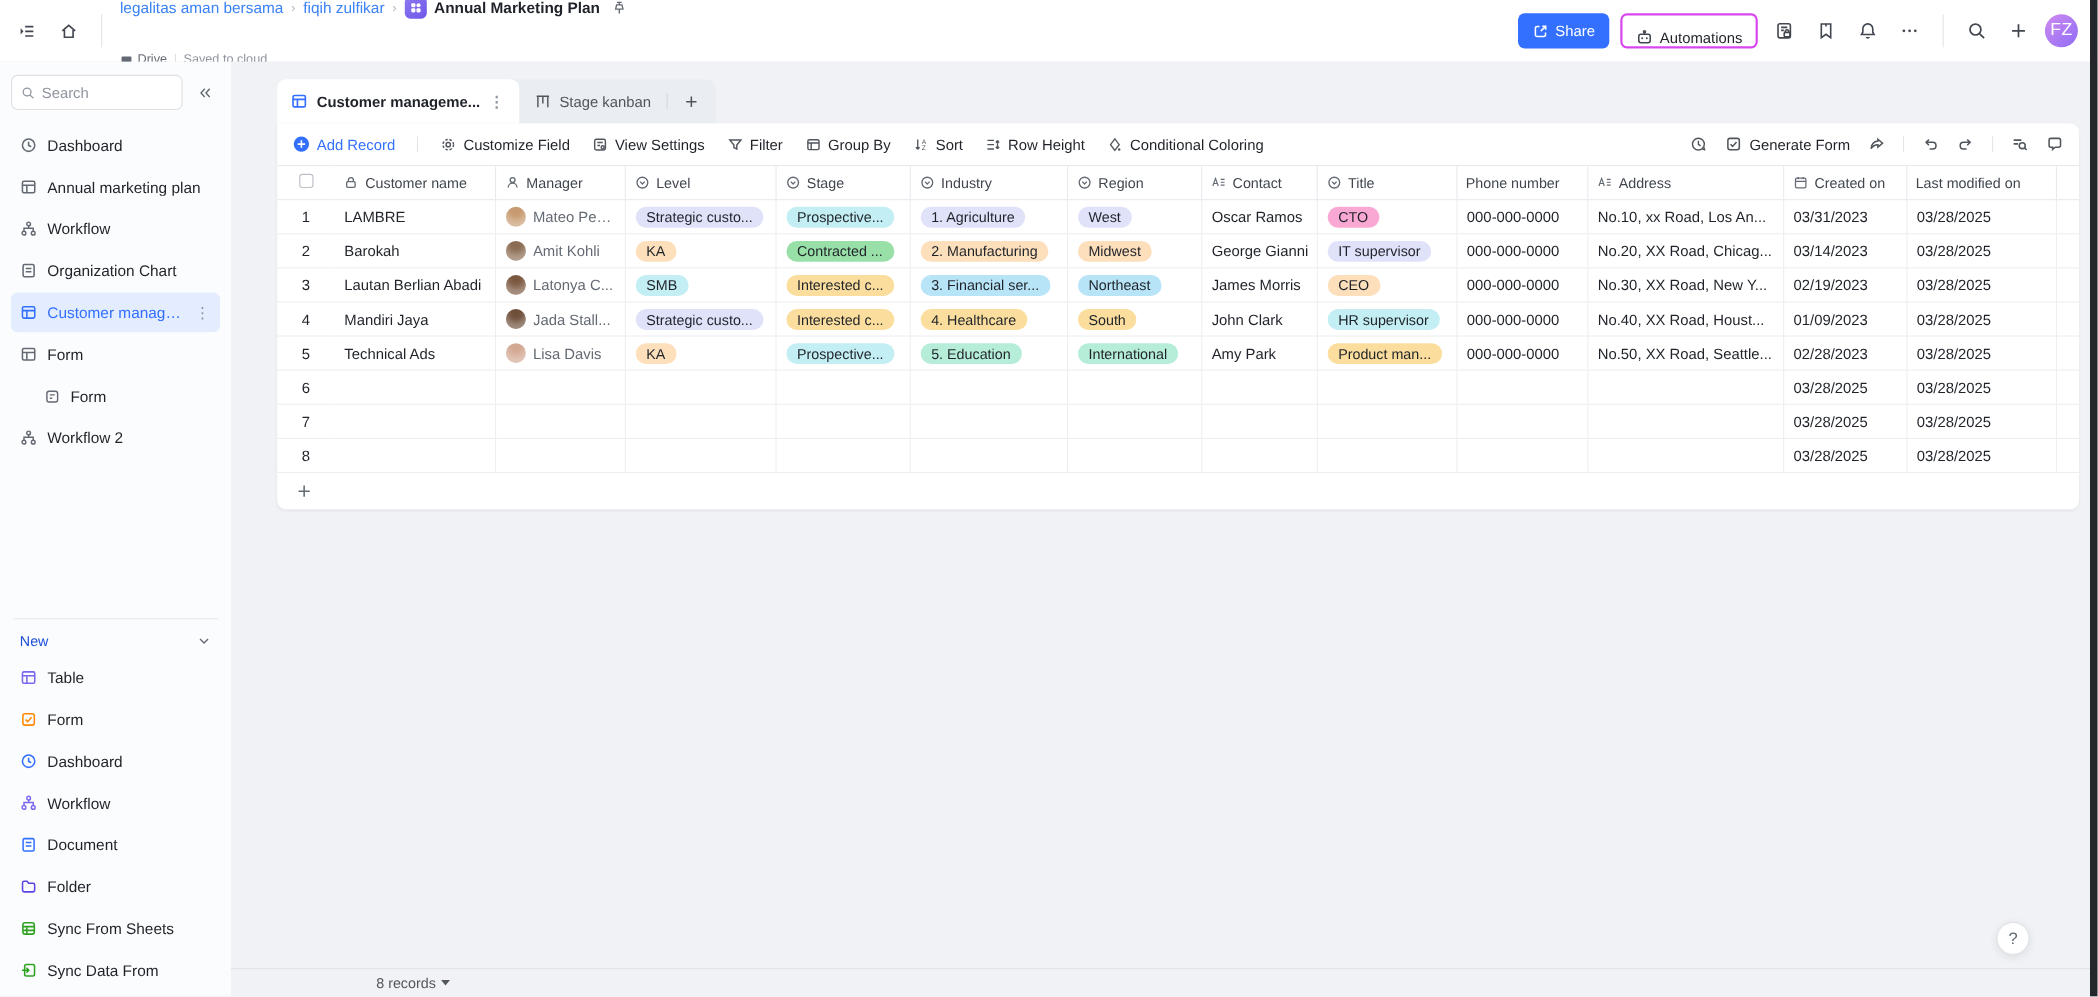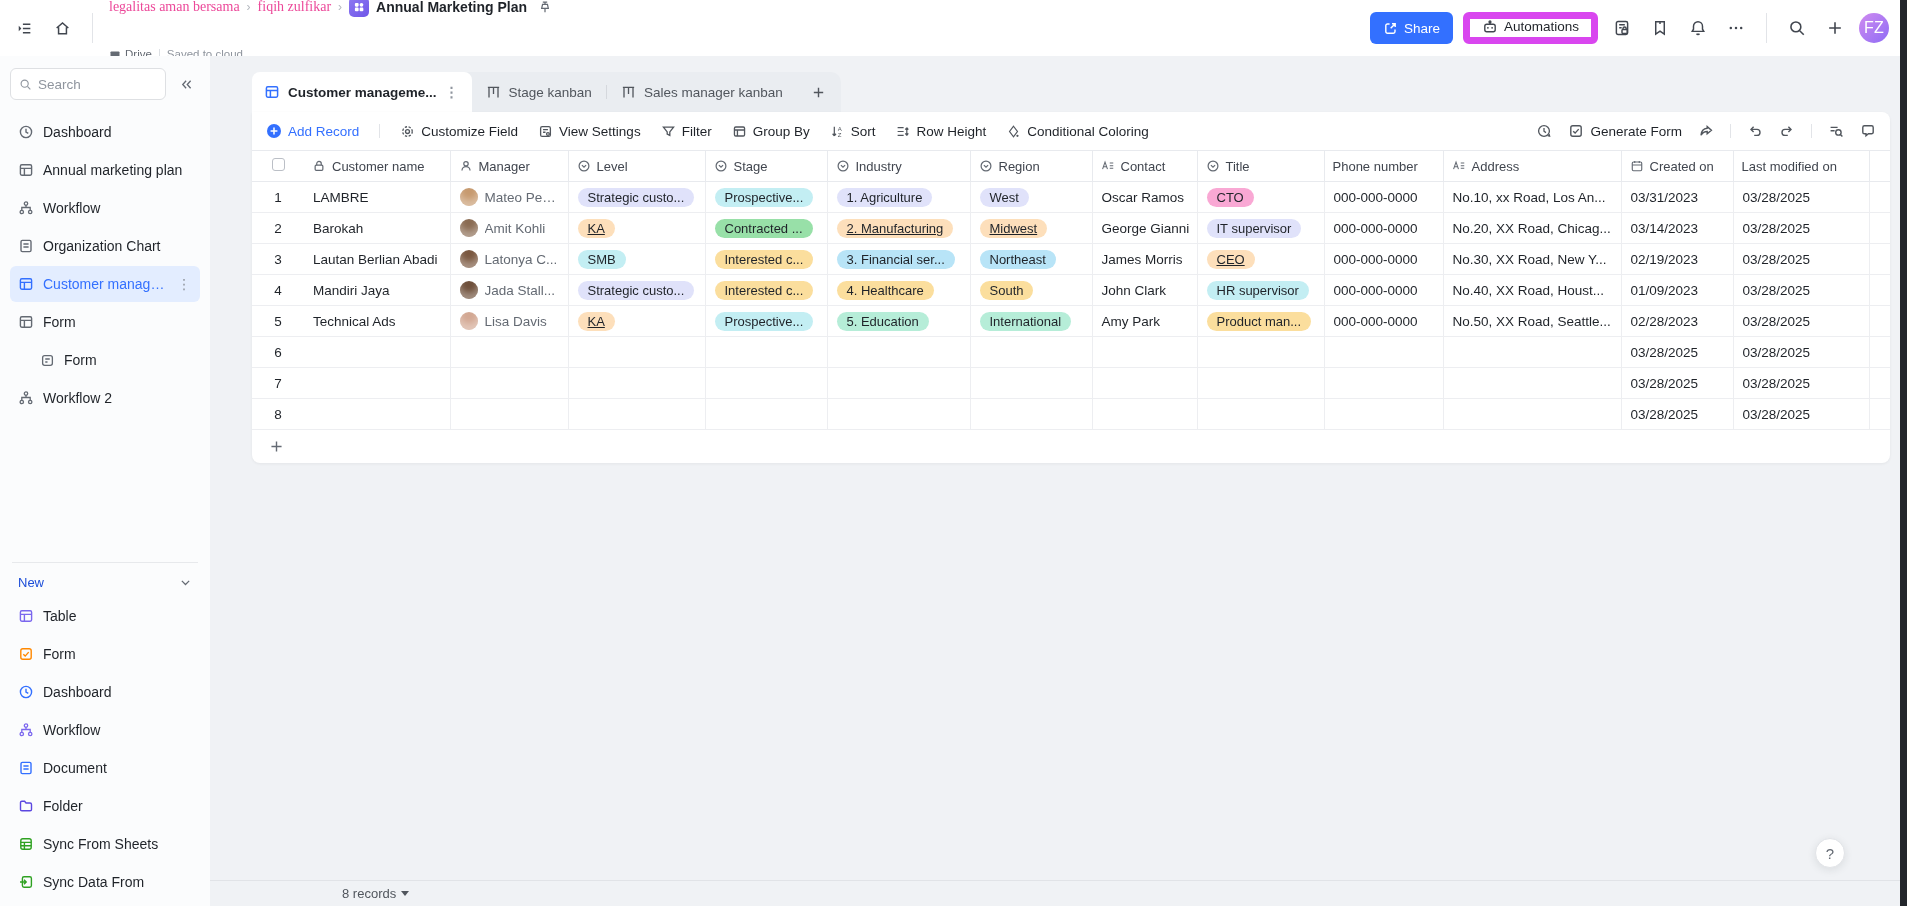--- a/index.html
+++ b/index.html
@@ -8,30 +8,30 @@
   svg { display:block; }
   .app { display:flex; flex-direction:column; height:100%; position:relative; }
 
   
   .topbar { height:56px; background:#fff; display:flex; align-items:center; justify-content:space-between; padding:0 18px 0 10px; flex:0 0 auto; }
   .tb-left { display:flex; align-items:center; gap:10px; }
   .icon-btn { width:28px; height:28px; display:flex; align-items:center; justify-content:center; border-radius:6px; color:#41464F; cursor:pointer; background:none; border:none; }
   .v-div { width:1px; height:30px; background:#E2E4E8; margin:0 6px; }
   .crumbs { display:flex; flex-direction:column; justify-content:center; gap:2px; }
   .crumb-line1 { display:flex; align-items:center; gap:7px; font-size:14px; }
-  .crumb { color:#ec4899; cursor:pointer;font-family:Liberation Serif, serif; }
+  .crumb { color:#3b82f6; cursor:pointer; }
   .crumb-sep { color:#B4B8BF; font-size:12px; }
   .app-badge { width:20px; height:20px; border-radius:5px; background:linear-gradient(140deg,#8E79F2,#6F56E8); display:flex; align-items:center; justify-content:center; }
   .doc-title { color:#1F2329; font-weight:700; }
   .crumb-line2 { display:flex; align-items:center; gap:7px; font-size:11.5px; color:#8F959E;margin-top:28px; }
   .drive-chip { display:flex; align-items:center; gap:4px; color:#646A73; }
   .sub-div { width:1px; height:11px; background:#DDE0E4; }
   .tb-right { display:flex; align-items:center; gap:10px; }
   .btn-primary { display:flex; align-items:center; gap:6px; background:#3370FF; color:#fff; border:none; border-radius:6px; height:32px; padding:0 13px; font-size:13.5px; font-family:inherit; cursor:pointer; }
-  .btn-outline { display:flex; align-items:flex-start; gap:6px; background:#fff; color:#1F2329; border:7px solid #d946ef; border-radius:6px; height:32px; padding:0 12px; font-size:13.5px; font-family:inherit; cursor:pointer; }
+  .btn-outline { display:flex; align-items:flex-end; gap:6px; background:#fff; color:#1F2329; border:2px solid #d946ef; border-radius:6px; height:32px; padding:0 12px; font-size:13.5px; font-family:inherit; cursor:pointer; }
   .avatar-fz { width:30px; height:30px; border-radius:50%; background:linear-gradient(135deg,#D08BF0,#8E6CF5); color:#fff; font-size:16px; display:flex; align-items:center; justify-content:center; cursor:pointer; letter-spacing:.3px; }
 
   
   .bodyrow { flex:1; display:flex; min-height:0; }
   .sidebar { width:210px; flex:0 0 auto; background:#FBFCFD; display:flex; flex-direction:column; padding:12px 10px 6px 10px; }
   .search-row { display:flex; align-items:center; gap:6px; }
   .search-box { flex:1; height:32px; border:1px solid #DEE0E3; background:#fff; border-radius:6px; display:flex; align-items:center; gap:6px; padding:0 8px; }
   .search-box input { border:none; outline:none; width:100%; font-size:13.5px; font-family:inherit; color:#1F2329; background:transparent; }
   .search-box input::placeholder { color:#8F959E; }
   .nav { margin-top:14px; display:flex; flex-direction:column; gap:2px; }
@@ -69,21 +69,21 @@
   .grid td { height:31px; font-size:13.5px; color:#1F2329; padding:0 9px; border-bottom:1px solid #EDEEF1; border-right:1px solid #EDEEF1; white-space:nowrap; overflow:hidden; }
   .grid th:first-child, .grid td:first-child { border-right:none; text-align:center; padding:0 4px; }
   .grid th:last-child, .grid td:last-child { border-right:none; }
   .grid .th-inner { display:flex; align-items:center; gap:6px; }
   .grid .th-ic { color:#646A73; flex:0 0 auto; }
   .rn { color:#737780; font-size:13px; }
   .checkbox { display:inline-block; width:13px; height:13px; border:1.5px solid #BBBFC6; border-radius:3px; background:#fff; }
   .chip { display:inline-block; max-width:100%; padding:2px 10px; border-radius:11px; font-size:13px; color:#1F2329; overflow:hidden; text-overflow:ellipsis; vertical-align:middle; }
   .chip:empty { display:none; }
   .chip[data-color="purple"] { background:#E0E2FA; }
-  .chip[data-color="orange"] { background:#FDDFBB;text-decoration:underline; }
+  .chip[data-color="orange"] { background:#FDDFBB; }
   .chip[data-color="cyan"]   { background:#C3EEF3; }
   .chip[data-color="green"]  { background:#98E0A8; }
   .chip[data-color="yellow"] { background:#FBDE9D; }
   .chip[data-color="teal"]   { background:#B6EDD8; }
   .chip[data-color="red"]    { background:#f9a8d4; }
   .chip[data-color="blue"]   { background:#B8E4F7; }
   .c-mgr { }
   .c-mgr .mgr-wrap { display:flex; align-items:center; gap:7px; }
   .c-mgr .avatar { display:none; width:18px; height:18px; border-radius:50%; flex:0 0 auto; box-shadow:inset 0 -6px 6px rgba(255,255,255,.35); }
   .c-mgr[data-has] .avatar { display:block; }
@@ -412,26 +412,20 @@
             <span class="nav-label">Customer manageme...</span>
             <span class="kebab">⋮</span>
           </div>
           <div class="tab">
             <svg width="15" height="15" viewBox="0 0 16 16" fill="none" stroke="#51565D" stroke-width="1.4">
                 <path d="M3.2 2.6v10.8M8 2.6v7M12.8 2.6v10.8M2 2.6h12"></path>
               </svg>
             <span>Stage kanban</span>
           </div>
           <div class="tab-div"></div>
-          <div class="tab">
-            <svg width="15" height="15" viewBox="0 0 16 16" fill="none" stroke="#51565D" stroke-width="1.4">
-                <path d="M3.2 2.6v10.8M8 2.6v7M12.8 2.6v10.8M2 2.6h12"></path>
-              </svg>
-            <span>Sales manager kanban</span>
-          </div>
           <div class="tab-plus">
             <svg width="15" height="15" viewBox="0 0 16 16" fill="none" stroke="currentColor" stroke-width="1.5">
                 <path d="M8 3v10M3 8h10"></path>
               </svg>
           </div>
         </div>
       </div>
 
       <div class="card">
 

